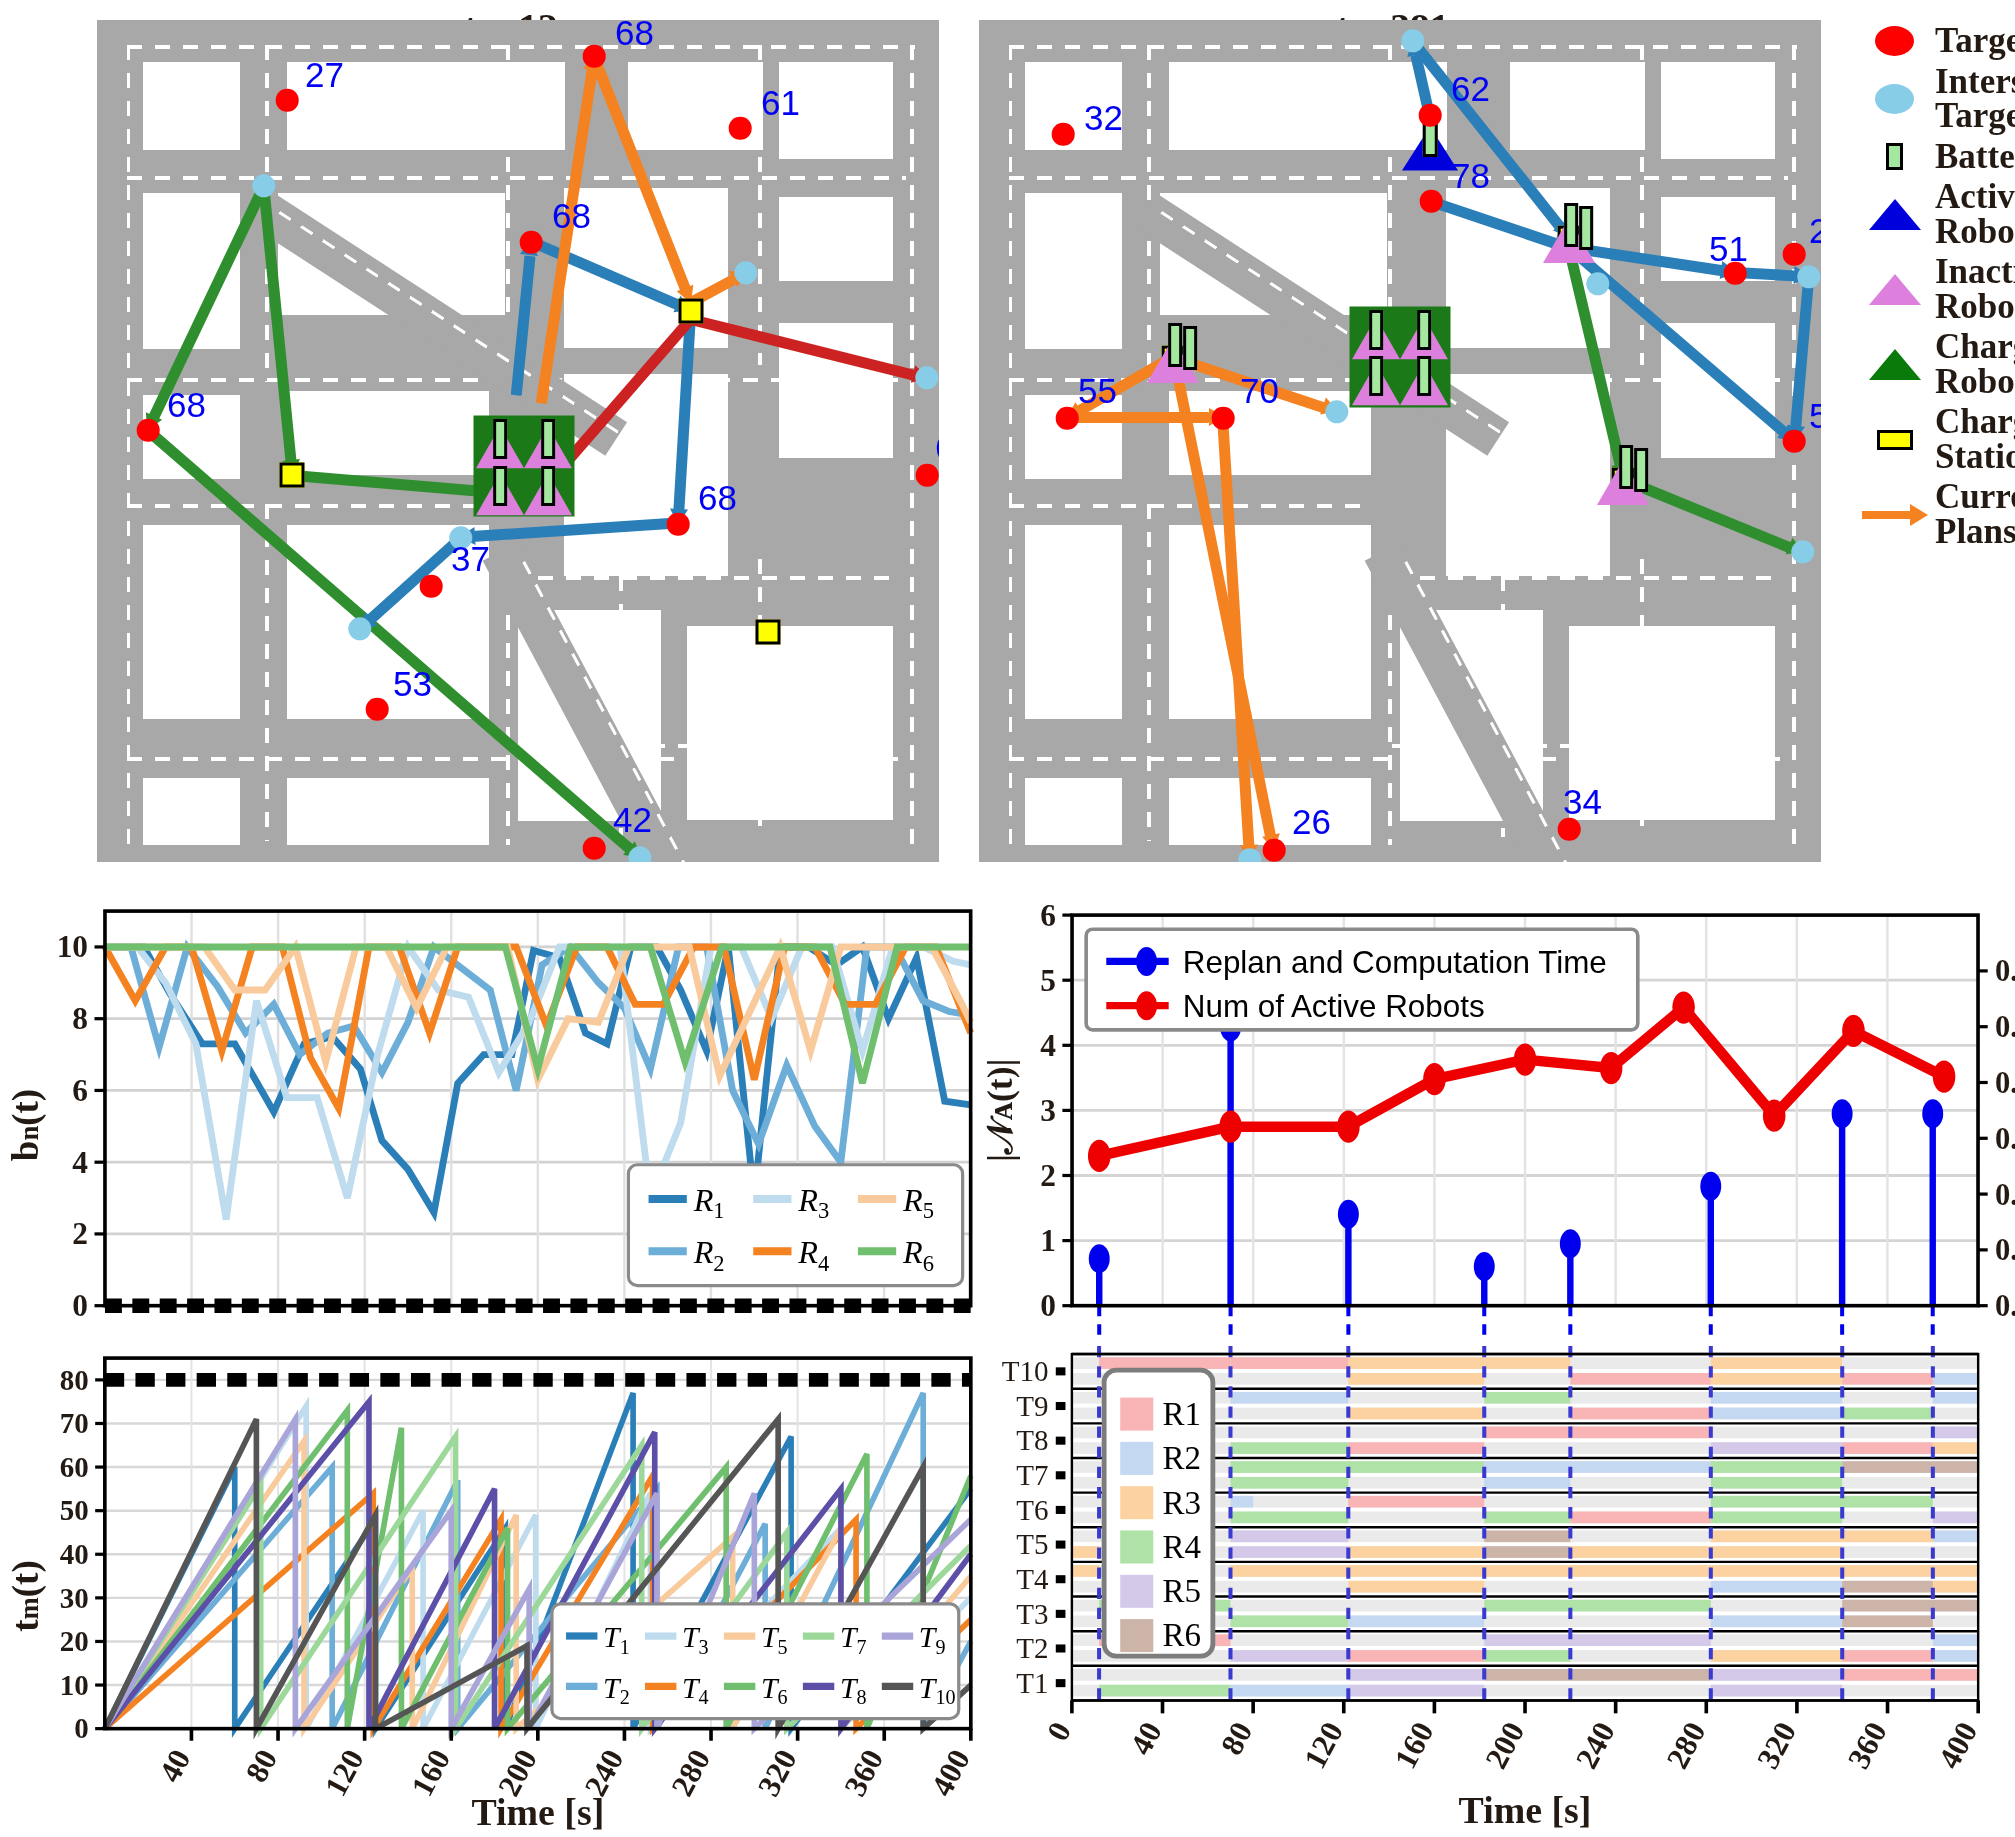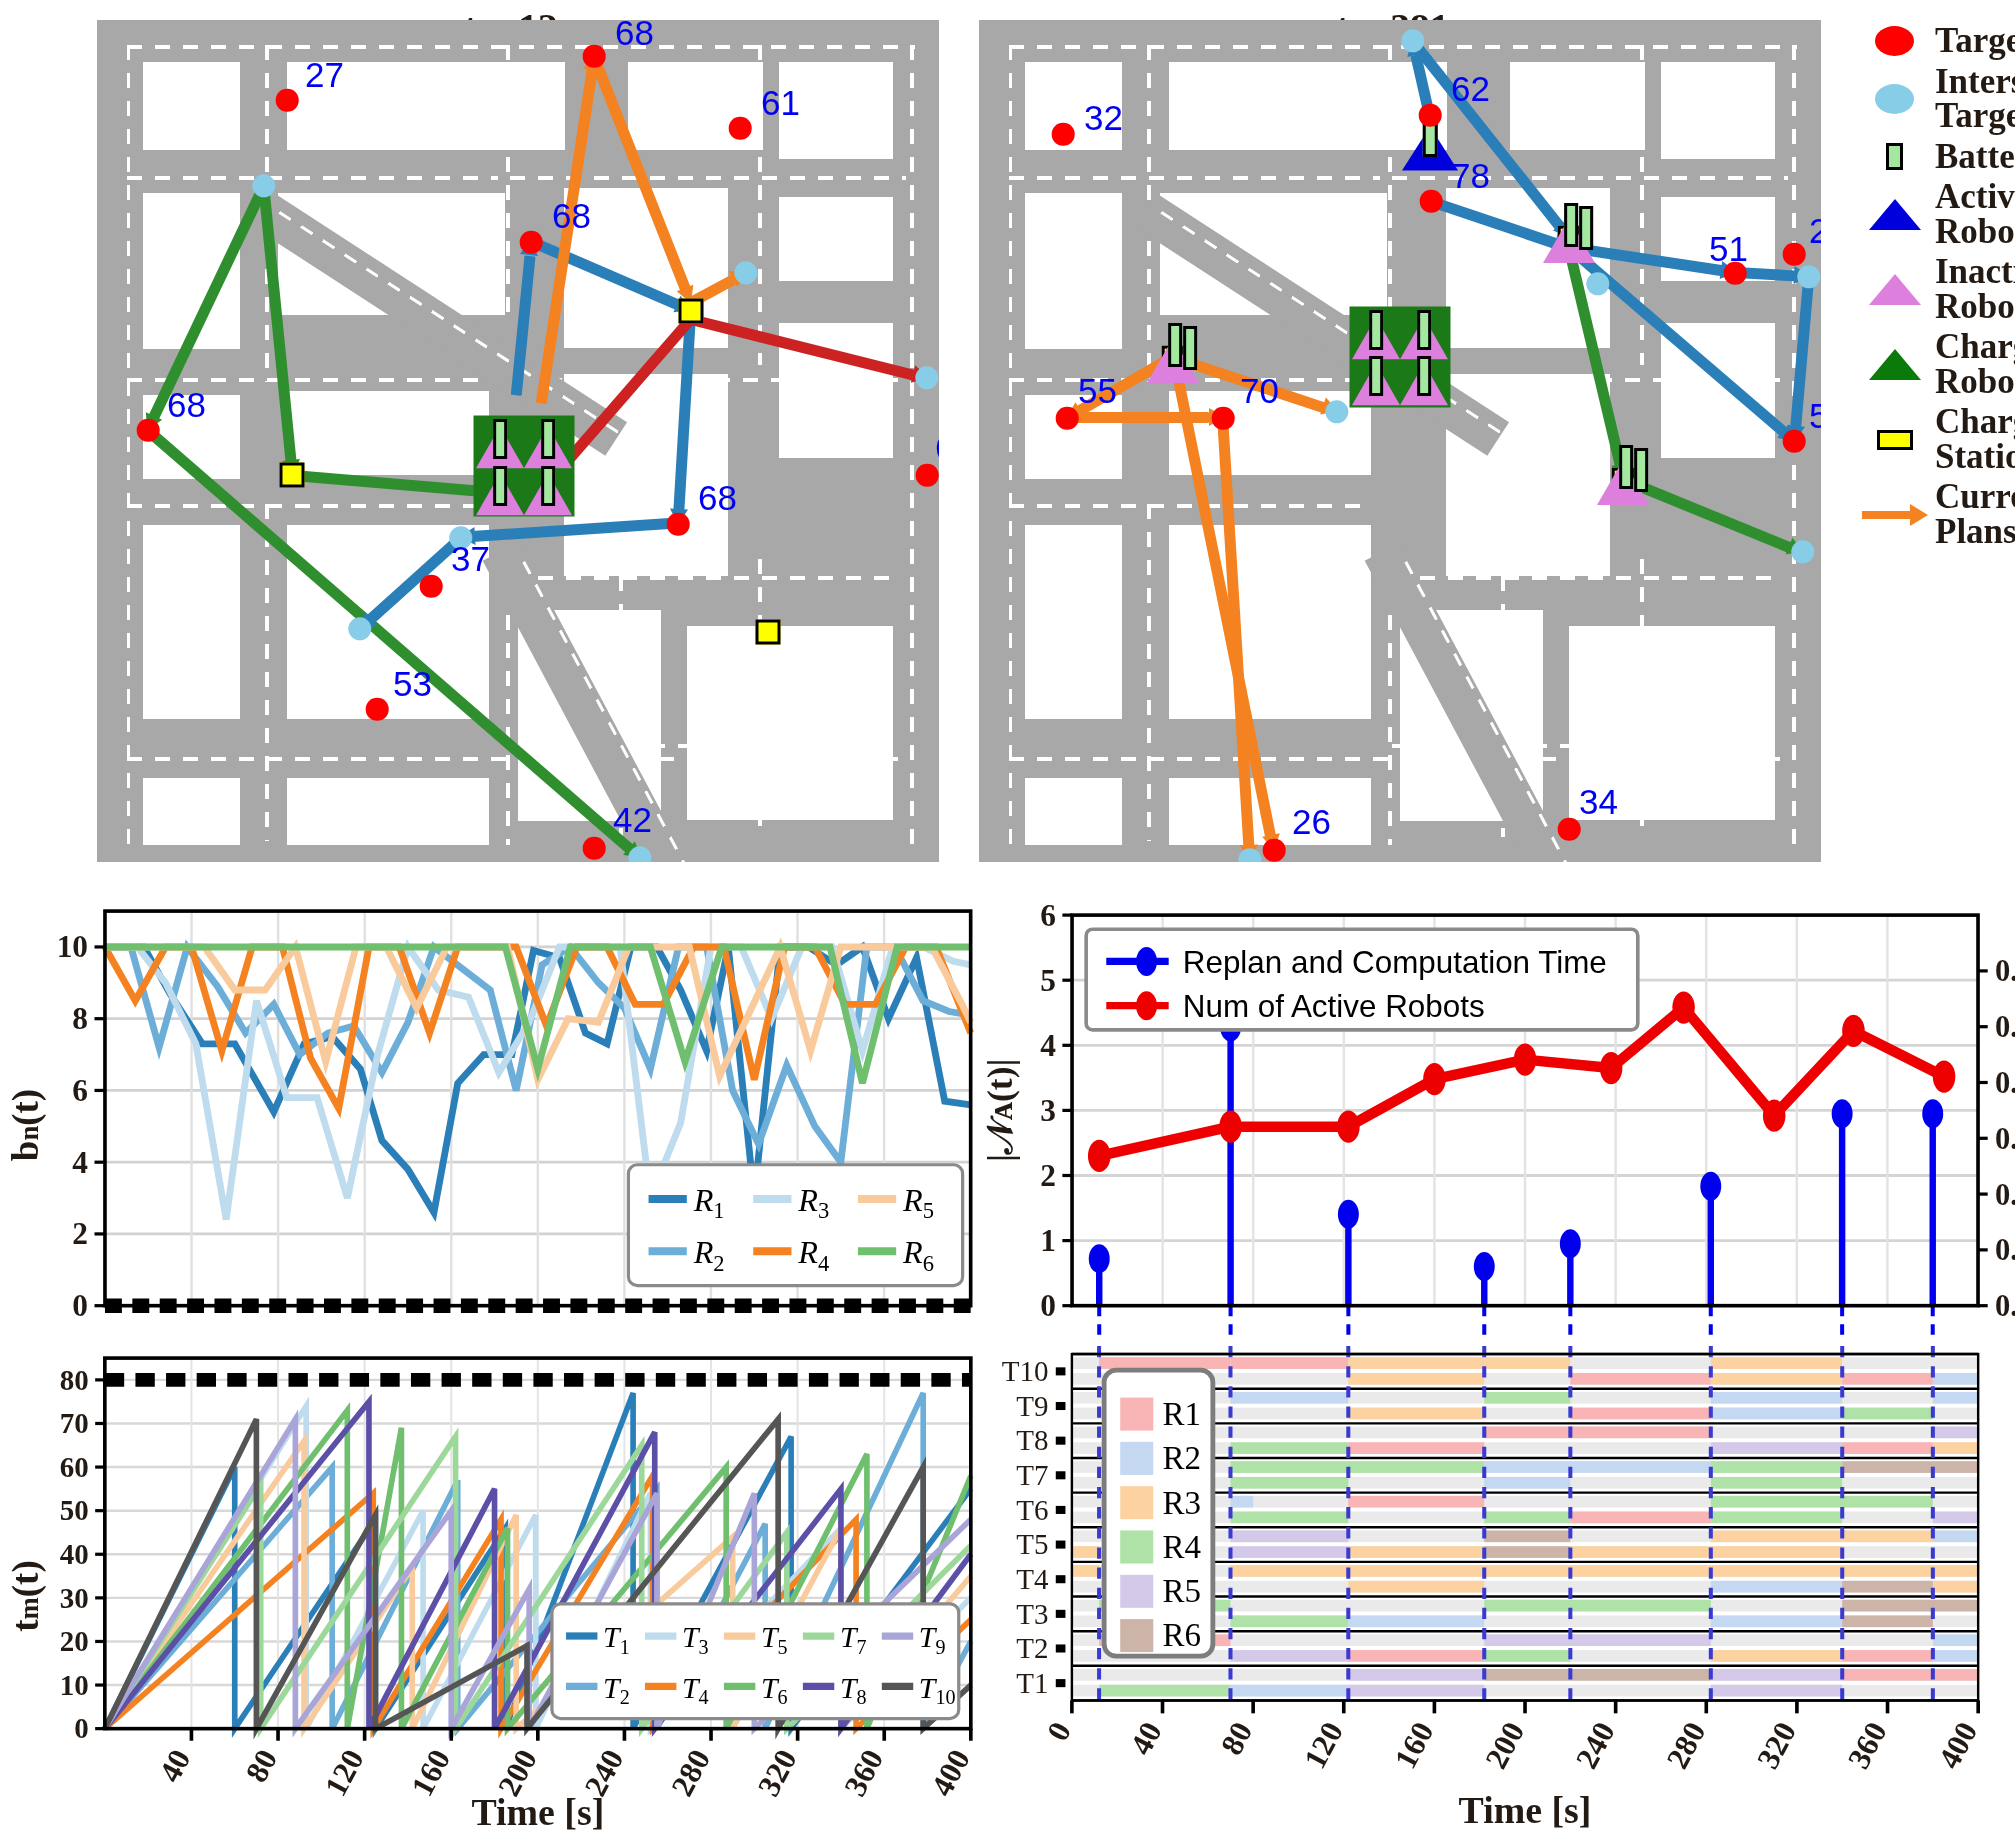--- a/index.html
+++ b/index.html
@@ -258,21 +258,21 @@
       <div class="lab" style="left: 830px; top: 211px;">26</div>
       <div class="tgt" style="left: 815px; top: 421px;"></div>
       <div class="lab" style="left: 830px; top: 396px;">58</div>
       <div class="tgt" style="left: 88px; top: 398px;"></div>
       <div class="lab" style="left: 99px; top: 371px;">55</div>
       <div class="tgt" style="left: 244px; top: 398px;"></div>
       <div class="lab" style="left: 261px; top: 371px;">70</div>
       <div class="tgt" style="left: 295px; top: 830px;"></div>
       <div class="lab" style="left: 313px; top: 802px;">26</div>
       <div class="tgt" style="left: 590px; top: 809px;"></div>
-      <div class="lab" style="left: 600px; top: 782px;">34</div>
+      <div class="lab" style="left: 584px; top: 782px;">34</div>
     </div>
 </div>
 
 <div id="legend">
     <div class="lg-row">
       <div class="lg-sym">
         <div style="width:39px;height:30px;border-radius:50%;background:#fe0000;"></div>
       </div>
       <div class="lg-txt">Targets</div>
     </div>

